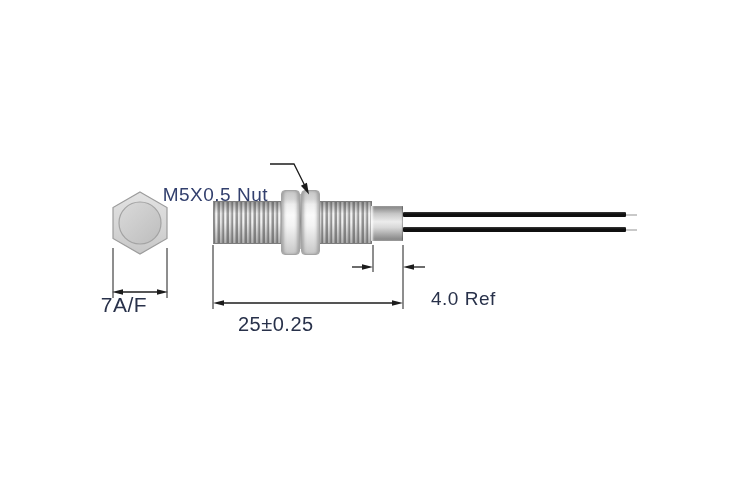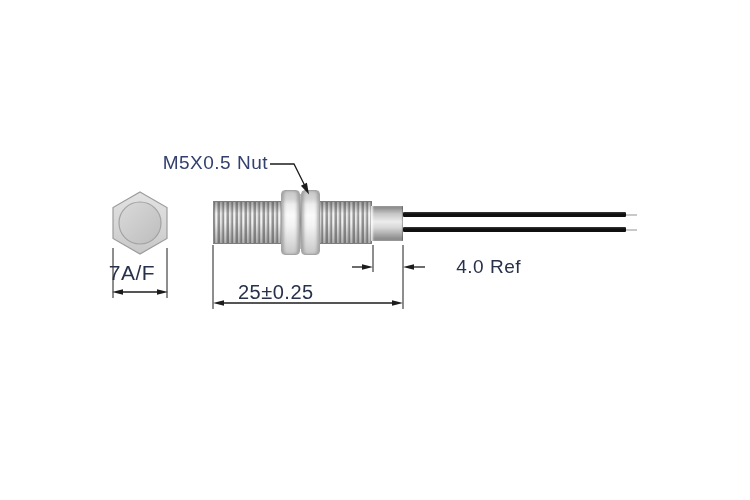--- a/index.html
+++ b/index.html
@@ -7,20 +7,21 @@
     width:750px;height:500px;position:relative;overflow:hidden;
     background:var(--background,#fff);
     font-family:"Liberation Sans", sans-serif;
   }
   .abs{position:absolute;}
 
   
   .label{
     position:absolute;line-height:1.1;white-space:nowrap;
     letter-spacing:0.5px;
+    margin-top:32px;
   }
   .callout-label{
     color:var(--callout-text,#33406e);
     font-size:19px; text-align:right;
   }
   .dim-label{
     color:var(--dimension-text,#28314a);
   }
 
   
@@ -119,17 +120,17 @@
   <polygon points="403,267 414,264.3 414,269.7" fill="#1c1c1c"></polygon>
   <line x1="413" y1="267" x2="425" y2="267" stroke="#1c1c1c" stroke-width="1.3"></line>
 
   <line x1="220" y1="303" x2="396" y2="303" stroke="#1c1c1c" stroke-width="1.3"></line>
   <polygon points="213,303 224,300.2 224,305.8" fill="#1c1c1c"></polygon>
   <polygon points="403,303 392,300.2 392,305.8" fill="#1c1c1c"></polygon>
 </svg>
 
 <div class="label callout-label" style="left:150px;top:153px;width:118px;z-index:6;">M5X0.5 Nut</div>
 
-<div class="label dim-label" style="left:100px;top:261px;width:64px;text-align:center;font-size:21px;z-index:6;">7A/F</div>
+<div class="label dim-label" style="left:92px;top:261px;width:64px;text-align:center;font-size:21px;z-index:6;">7A/F</div>
 
 <div class="label dim-label" style="left:238px;top:281px;width:140px;text-align:left;font-size:20px;z-index:6;">25±0.25</div>
 
-<div class="label dim-label" style="left:431px;top:257px;width:90px;font-size:19px;z-index:6;text-align:right;">4.0 Ref</div>
+<div class="label dim-label" style="left:431px;top:257px;width:90px;font-size:19px;z-index:6;">4.0 Ref</div>
 
 </body></html>

